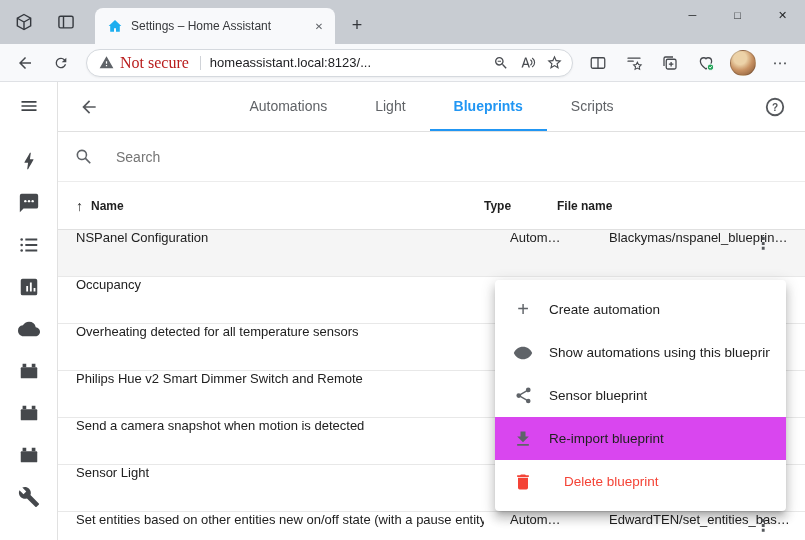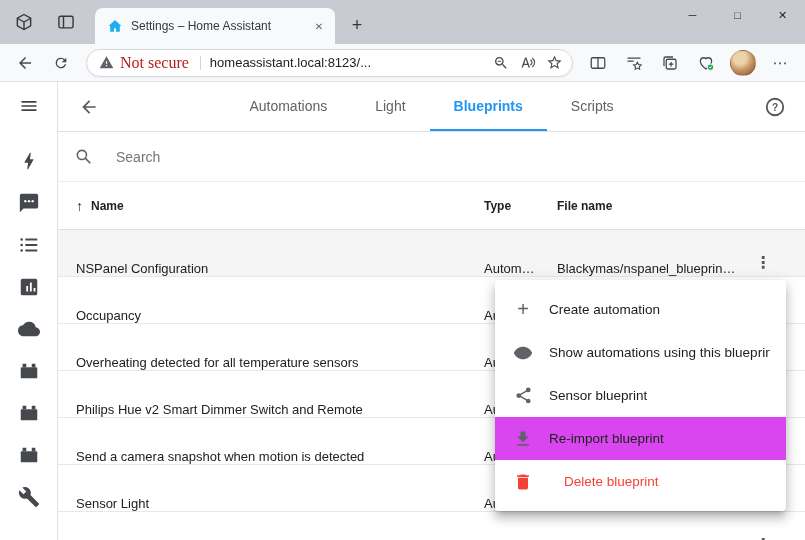--- a/index.html
+++ b/index.html
@@ -75,22 +75,22 @@
 
   .thead { height:48px; display:flex; align-items:center; border-bottom:1px solid #e0e0e0;
     font-size:12px; font-weight:bold; color:#1f1f1f; }
   .sort-arrow { font-size:14px; font-weight:normal; margin-right:8px; color:#1f1f1f; }
   .cell { display:flex; align-items:center; }
   .c-name { flex:0 0 426px; padding-left:18px; overflow:hidden; white-space:nowrap; }
   .c-type { flex:0 0 73px; overflow:hidden; white-space:nowrap; }
   .c-file { flex:1 1 auto; min-width:0; white-space:nowrap; }
   .c-menu { flex:0 0 84px; justify-content:center; }
 
-  .trow { height:47px; display:flex; align-items:flex-end; border-bottom:1px solid #e8e8e8;
-    font-size:13px; color:#212121; cursor:pointer; }
+  .trow { height:47px; display:flex; align-items:flex-start; border-bottom:1px solid #e8e8e8;
+    font-size:13px; color:#212121; cursor:pointer;gap:26px; }
   .trow.selected { background:#f5f5f5; }
   .kebab { font-size:16px; font-weight:bold; color:#55585c; padding:4px 10px; cursor:pointer; }
 
   
   .context-menu { position:absolute; left:495px; top:280px; width:291px; background:#fff; border-radius:4px;
     padding:8px 0; z-index:30;
     box-shadow:0 5px 5px -3px rgba(0,0,0,.2), 0 8px 10px 1px rgba(0,0,0,.14), 0 3px 14px 2px rgba(0,0,0,.12); }
   .menu-item { height:43px; display:flex; align-items:center; padding:0 16px; font-size:13.5px;
     color:#212121; cursor:pointer; white-space:nowrap; }
   .menu-item.hovered { background:#d946ef; }

